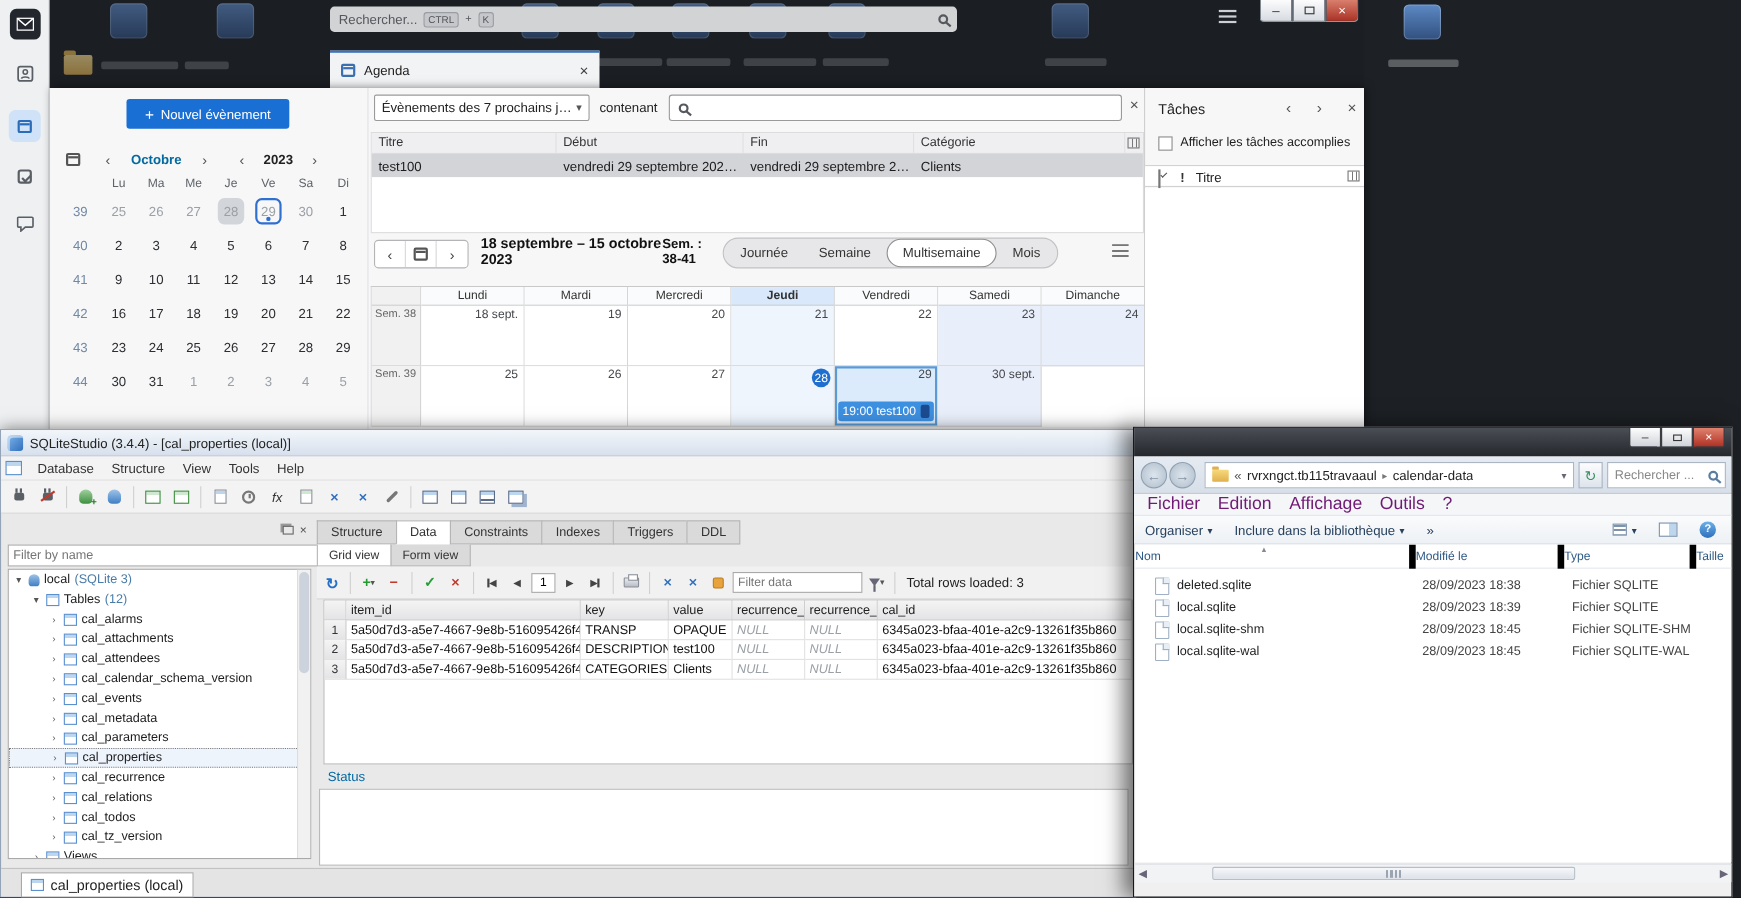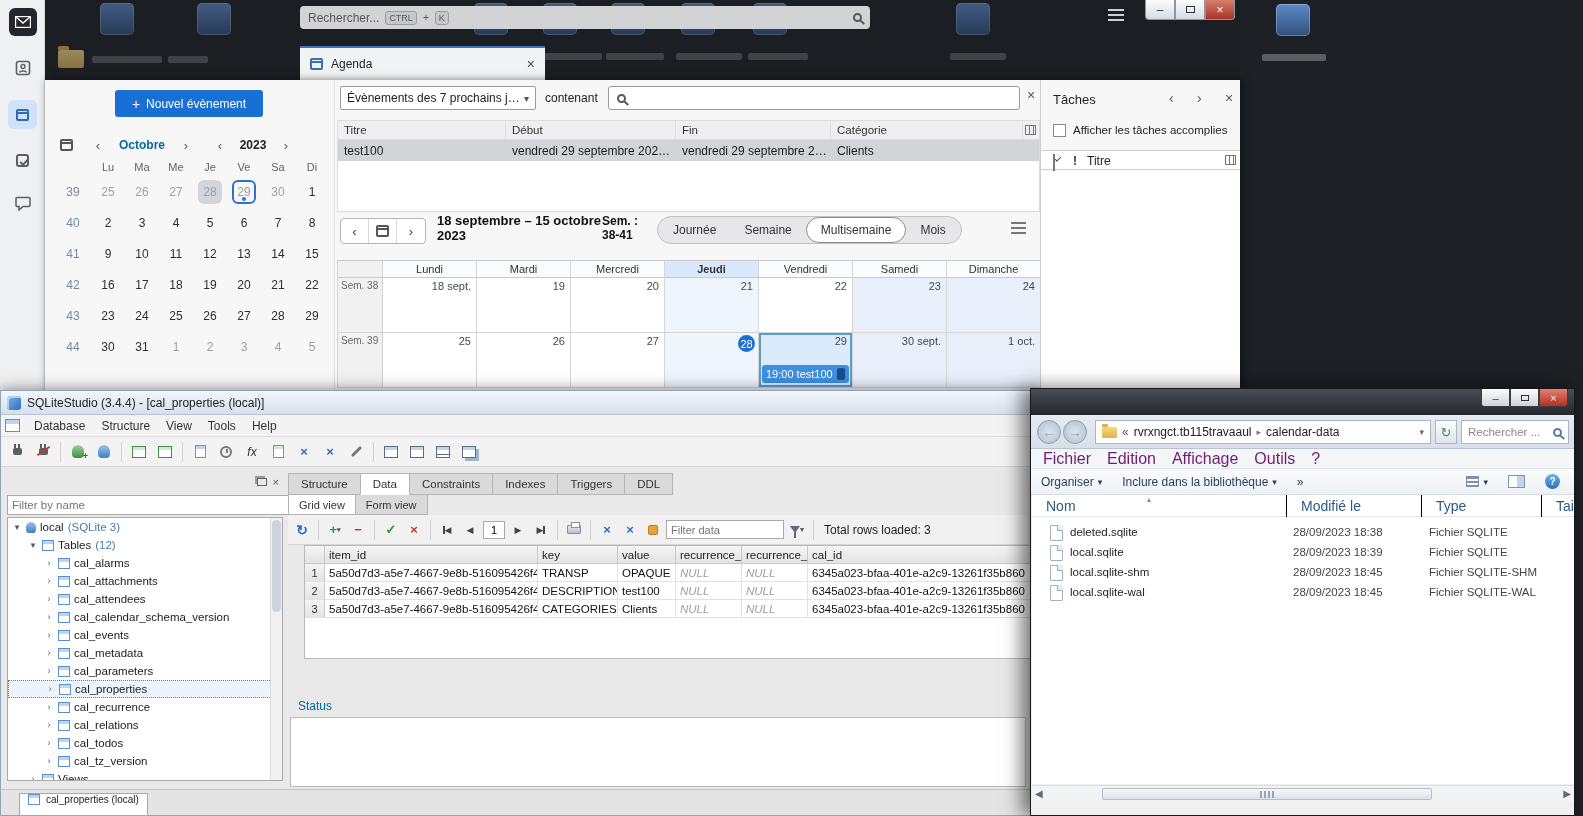--- a/index.html
+++ b/index.html
@@ -156,31 +156,31 @@
 .navt{color:#444;font-size:9px;display:flex;align-items:center}
 .navbar{width:2px;height:8px;background:#444;display:inline-block}
 #pageb{width:22px;height:18px;border:1px solid #a9a9a9;text-align:center;font-size:11px;outline:none}
 .printic{width:14px;height:9px;background:linear-gradient(#e8ebef,#b9bfc8);border:1px solid #8a8f98;border-radius:1px;position:relative}
 .printic::before{content:"";position:absolute;left:3px;top:-4px;width:7px;height:4px;background:#fff;border:1px solid #8a8f98}
 .orangeic{width:10px;height:10px;background:#e8a33d;border-radius:2px;border:1px solid #b97f22}
 #gfilter{width:118px;height:19px;border:1px solid #a9a9a9;font-size:11px;padding:0 4px;outline:none}
 .funnel{width:0;height:0;border-left:5px solid transparent;border-right:5px solid transparent;border-top:7px solid #667;position:relative}
 .funnel::after{content:"";position:absolute;left:-1px;top:-1px;width:2px;height:6px;background:#667}
 #total-rows{font-size:12px;color:#222;margin-left:4px;white-space:nowrap}
-#dgrid{position:absolute;left:16px;top:72px;width:736px;height:114px;background:#fff;border:1px solid #b9b9b9}
+#dgrid{position:absolute;left:6px;top:72px;width:736px;height:150px;background:#fff;border:1px solid #b9b9b9}
 .dg-h{display:grid;grid-template-columns:20px 213px 80px 58px 66px 66px 231px;height:18px}
 .dg-h div{background:linear-gradient(#f4f4f5,#e4e4e6);border-right:1px solid #c9c9c9;border-bottom:1px solid #c9c9c9;font-size:11.5px;color:#222;padding-left:4px;display:flex;align-items:center;overflow:hidden}
 .dg-r{display:grid;grid-template-columns:20px 213px 80px 58px 66px 66px 231px;height:18px}
 .dg-r div{border-right:1px solid #e2e2e2;border-bottom:1px solid #e2e2e2;font-size:11.5px;color:#111;padding-left:4px;display:flex;align-items:center;overflow:hidden;white-space:nowrap}
 .dg-r .rn{background:linear-gradient(#f4f4f5,#e4e4e6);border-right:1px solid #c9c9c9;justify-content:center;padding-left:0;color:#333;font-size:11px}
 .dg-r .null{color:#9aa0a6;font-style:italic}
 #status-t{position:absolute;left:2px;top:226px;font-size:12px;color:#0369a1;padding-left:8px}
 #status-b{position:absolute;left:2px;top:244px;width:736px;height:70px;background:#fff;border:1px solid #b9b9b9}
 #mdi-tabs{position:absolute;left:0;top:398px;width:100%;height:26px;background:#e4e4e5;border-top:1px solid #c2c2c2}
-#mdi-tab{position:absolute;left:18px;top:3px;height:23px;background:#fff;border:1px solid #a8a8a8;display:flex;gap:6px;padding:0 8px;font-size:10px;color:#222}
+#mdi-tab{position:absolute;left:18px;top:3px;height:23px;background:#fff;border:1px solid #a8a8a8;display:flex;align-items:center;gap:6px;padding:0 8px;font-size:13px;color:#222}
 
 #expw{left:1030px;top:388px;width:545px;height:428px;background:#f0f0f0;border:1px solid #15171a;box-shadow:-8px 0 18px rgba(0,0,0,.55)}
 #exp-title{position:absolute;left:0;top:0;width:100%;height:26px;background:linear-gradient(#4a4e55,#24272c)}
 #exp-btns{position:absolute;right:6px;top:0;display:flex}
 .wc7{width:29px;height:18px;display:flex;align-items:center;justify-content:center;font-size:11px;color:#333;background:linear-gradient(#fdfdfd,#cfd3d9);border:1px solid #3a3d42;border-top:none}
 .wc7.close{background:linear-gradient(#e0826f,#b03024);color:#fff;border-bottom-right-radius:3px}
 .wc7.min{border-bottom-left-radius:3px}
 .maxbox7{width:8px;height:6px;border:1px solid #333}
 #exp-nav{position:absolute;left:0;top:26px;width:100%;height:34px;background:linear-gradient(#e6ebf2,#d7dfe9);border-bottom:1px solid #b9c2cd}
 .circ{position:absolute;width:24px;height:24px;border-radius:50%;background:radial-gradient(#dde5ee,#aebdcb);border:1px solid #8fa0b0;display:flex;align-items:center;justify-content:center;color:#8796a5;font-size:13px}
@@ -195,21 +195,21 @@
 .mag.blue::after{background:#5b7da0}
 #exp-menu{position:absolute;left:0;top:60px;width:100%;height:20px;background:#f4f6f8;border-bottom:1px solid #e0e4e8;display:flex;align-items:center;padding-left:4px}
 #exp-menu .mi{font-size:16px;color:#701a75;padding:0 8px}
 #exp-cmd{position:absolute;left:0;top:80px;width:100%;height:26px;background:linear-gradient(#fafbfc,#edf1f5);border-bottom:1px solid #d8dde2;display:flex;align-items:center;font-size:12px;color:#27425f}
 .cmd-i{display:flex;align-items:center;gap:4px;padding:0 10px}
 .viewsw{width:13px;height:11px;background:repeating-linear-gradient(#7d93ab 0 2px,#fff 2px 4px);border:1px solid #7d93ab}
 .prevpane{width:17px;height:13px;border:1px solid #7d93ab;background:linear-gradient(90deg,#fff 0 8px,#bcd6ee 8px)}
 .helpc{width:15px;height:15px;border-radius:50%;background:linear-gradient(#6db1e8,#2f6fbd);color:#fff;font-size:10px;font-weight:bold;display:flex;align-items:center;justify-content:center}
 #flist{position:absolute;left:1px;top:106px;width:542px;height:289px;background:#fff;overflow:hidden}
 #fcols{position:relative;height:22px;border-bottom:1px solid #e3e8ee;width:580px}
-.fcol{position:absolute;top:0;height:22px;display:flex;align-items:center;font-size:14px;color:#2f5a85;padding-left:14px;border-right:1px solid #000000}
+.fcol{position:absolute;top:0;height:22px;display:flex;align-items:center;font-size:11px;color:#2f5a85;padding-left:0;border-right:6px solid #000000}
 .sortup{position:absolute;left:115px;top:0;font-size:8px;color:#889}
 .f-row{position:relative;height:20px}
 .f-row .nm{position:absolute;left:38px;top:3px;font-size:11.5px;color:#1d1d1f}
 .f-row .md{position:absolute;left:261px;top:3px;font-size:11.5px;color:#444}
 .f-row .tp{position:absolute;left:397px;top:3px;font-size:11.5px;color:#444}
 .ic-file{position:absolute;left:18px;top:2px;width:13px;height:16px;background:#fff;border:1px solid #9fb0c4;border-radius:1px}
 .ic-file::before{content:"";position:absolute;right:-1px;top:-1px;width:5px;height:5px;background:#e8eef5;border-left:1px solid #9fb0c4;border-bottom:1px solid #9fb0c4}
 #hscroll{position:absolute;left:1px;top:396px;width:542px;height:17px;background:#f2f3f5;border-top:1px solid #d9dde2}
 #hscroll .arr{position:absolute;top:2px;font-size:10px;color:#667}
 #hthumb{position:absolute;left:70px;top:2px;width:330px;height:12px;background:linear-gradient(#f6f7f9,#dde2e9);border:1px solid #b6bfc9;border-radius:2px}
@@ -498,23 +498,20 @@
           </div>
         <div class="mw-c selcell">
           <span class="dt">29</span>
           <div class="evt">
             <span>19:00 test100</span>
             <span class="chip"></span>
           </div>
         </div>
         <div class="mw-c we">
             <span class="dt">30 sept.</span>
-          </div>
-        <div class="mw-c we">
-            <span class="dt">1 oct.</span>
           </div>
       </div>
     </div>
 
     <div id="tasks">
       <span class="hdr">Tâches</span>
       <span class="t-nav" style="left:128px">‹</span>
       <span class="t-nav" style="left:156px">›</span>
       <span class="t-nav" style="left:184px">×</span>
       <span id="t-cb"></span>

